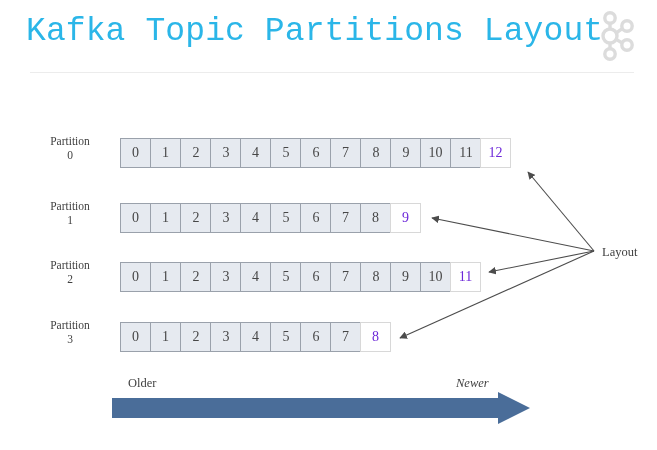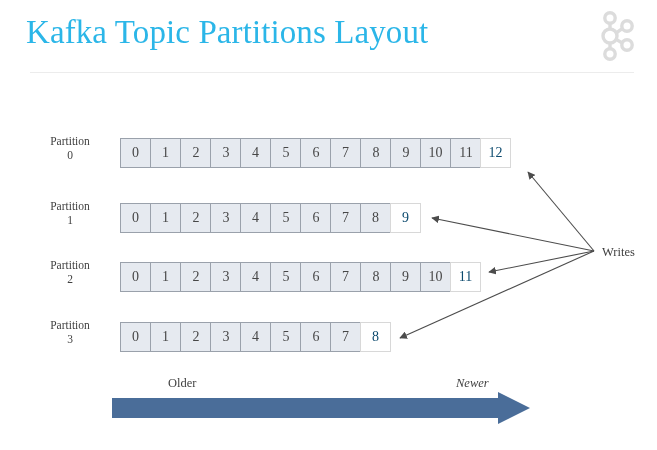--- a/index.html
+++ b/index.html
@@ -14,21 +14,21 @@
     overflow: hidden;
     font-family: "Liberation Serif", "DejaVu Serif", serif;
     color: #3d3d3d;
   }
 
   
   #slide-title {
     position: absolute;
     left: 26px;
     top: 12px;
-    font-family: Liberation Serif, serif;
+    font-family: Liberation Mono, monospace;
     font-size: 33px;
     line-height: 40px;
     font-weight: 400;
     color: #2bb6e8;
     letter-spacing: 0.1px;
     white-space: nowrap;
   }
   #kafka-logo {
     position: absolute;
     right: 18px;
@@ -91,21 +91,21 @@
     background: #e6eaf0;
     border: 1px solid #9aa1ab;
     border-right-width: 0;
     margin-left: -1px;
   }
   .cell:first-child { margin-left: 0; }
   .cell.seg-start { border-left-width: 1px; }
   .cell.seg-end   { border-right-width: 1px; }
   .cell.empty {
     background: #ffffff;
-    color: #0c4a6e;
+    color: #6d28d9;
     border-color: #d8d8d8;
     border-right-width: 1px;
   }
 
   
   #writes-label {
     position: absolute;
     left: 602px;
     top: 245px;
     font-size: 12.5px;
@@ -115,21 +115,20 @@
   }
 
   
   #older-label {
     position: absolute;
     left: 128px;
     top: 376px;
     font-size: 12.5px;
     color: #3f3f3f;
     font-family: "Liberation Serif", "DejaVu Serif", serif;
-    margin-left: 40px;
   }
   #newer-label {
     position: absolute;
     left: 456px;
     top: 376px;
     font-size: 12.5px;
     color: #3f3f3f;
     font-family: "Liberation Serif", "DejaVu Serif", serif;
     font-style: italic;
   }
@@ -251,21 +250,21 @@
         <div class="cell seg-start">2</div>
         <div class="cell">3</div>
         <div class="cell seg-end">4</div>
         <div class="cell seg-start">5</div>
         <div class="cell">6</div>
         <div class="cell seg-end">7</div>
         <div class="cell empty seg-start seg-end">8</div>
       </div>
   </div>
 
-  <div id="writes-label">Writes</div>
+  <div id="writes-label">Layout</div>
 
   <div id="older-label">Older</div>
   <div id="newer-label">Newer</div>
 
   <svg id="timeline-arrow" viewBox="0 0 418 32" preserveAspectRatio="none" aria-hidden="true">
     <path d="M0 6 L386 6 L386 0 L418 16 L386 32 L386 26 L0 26 Z" fill="#4a6d99"></path>
   </svg>
 
 </div>
 

